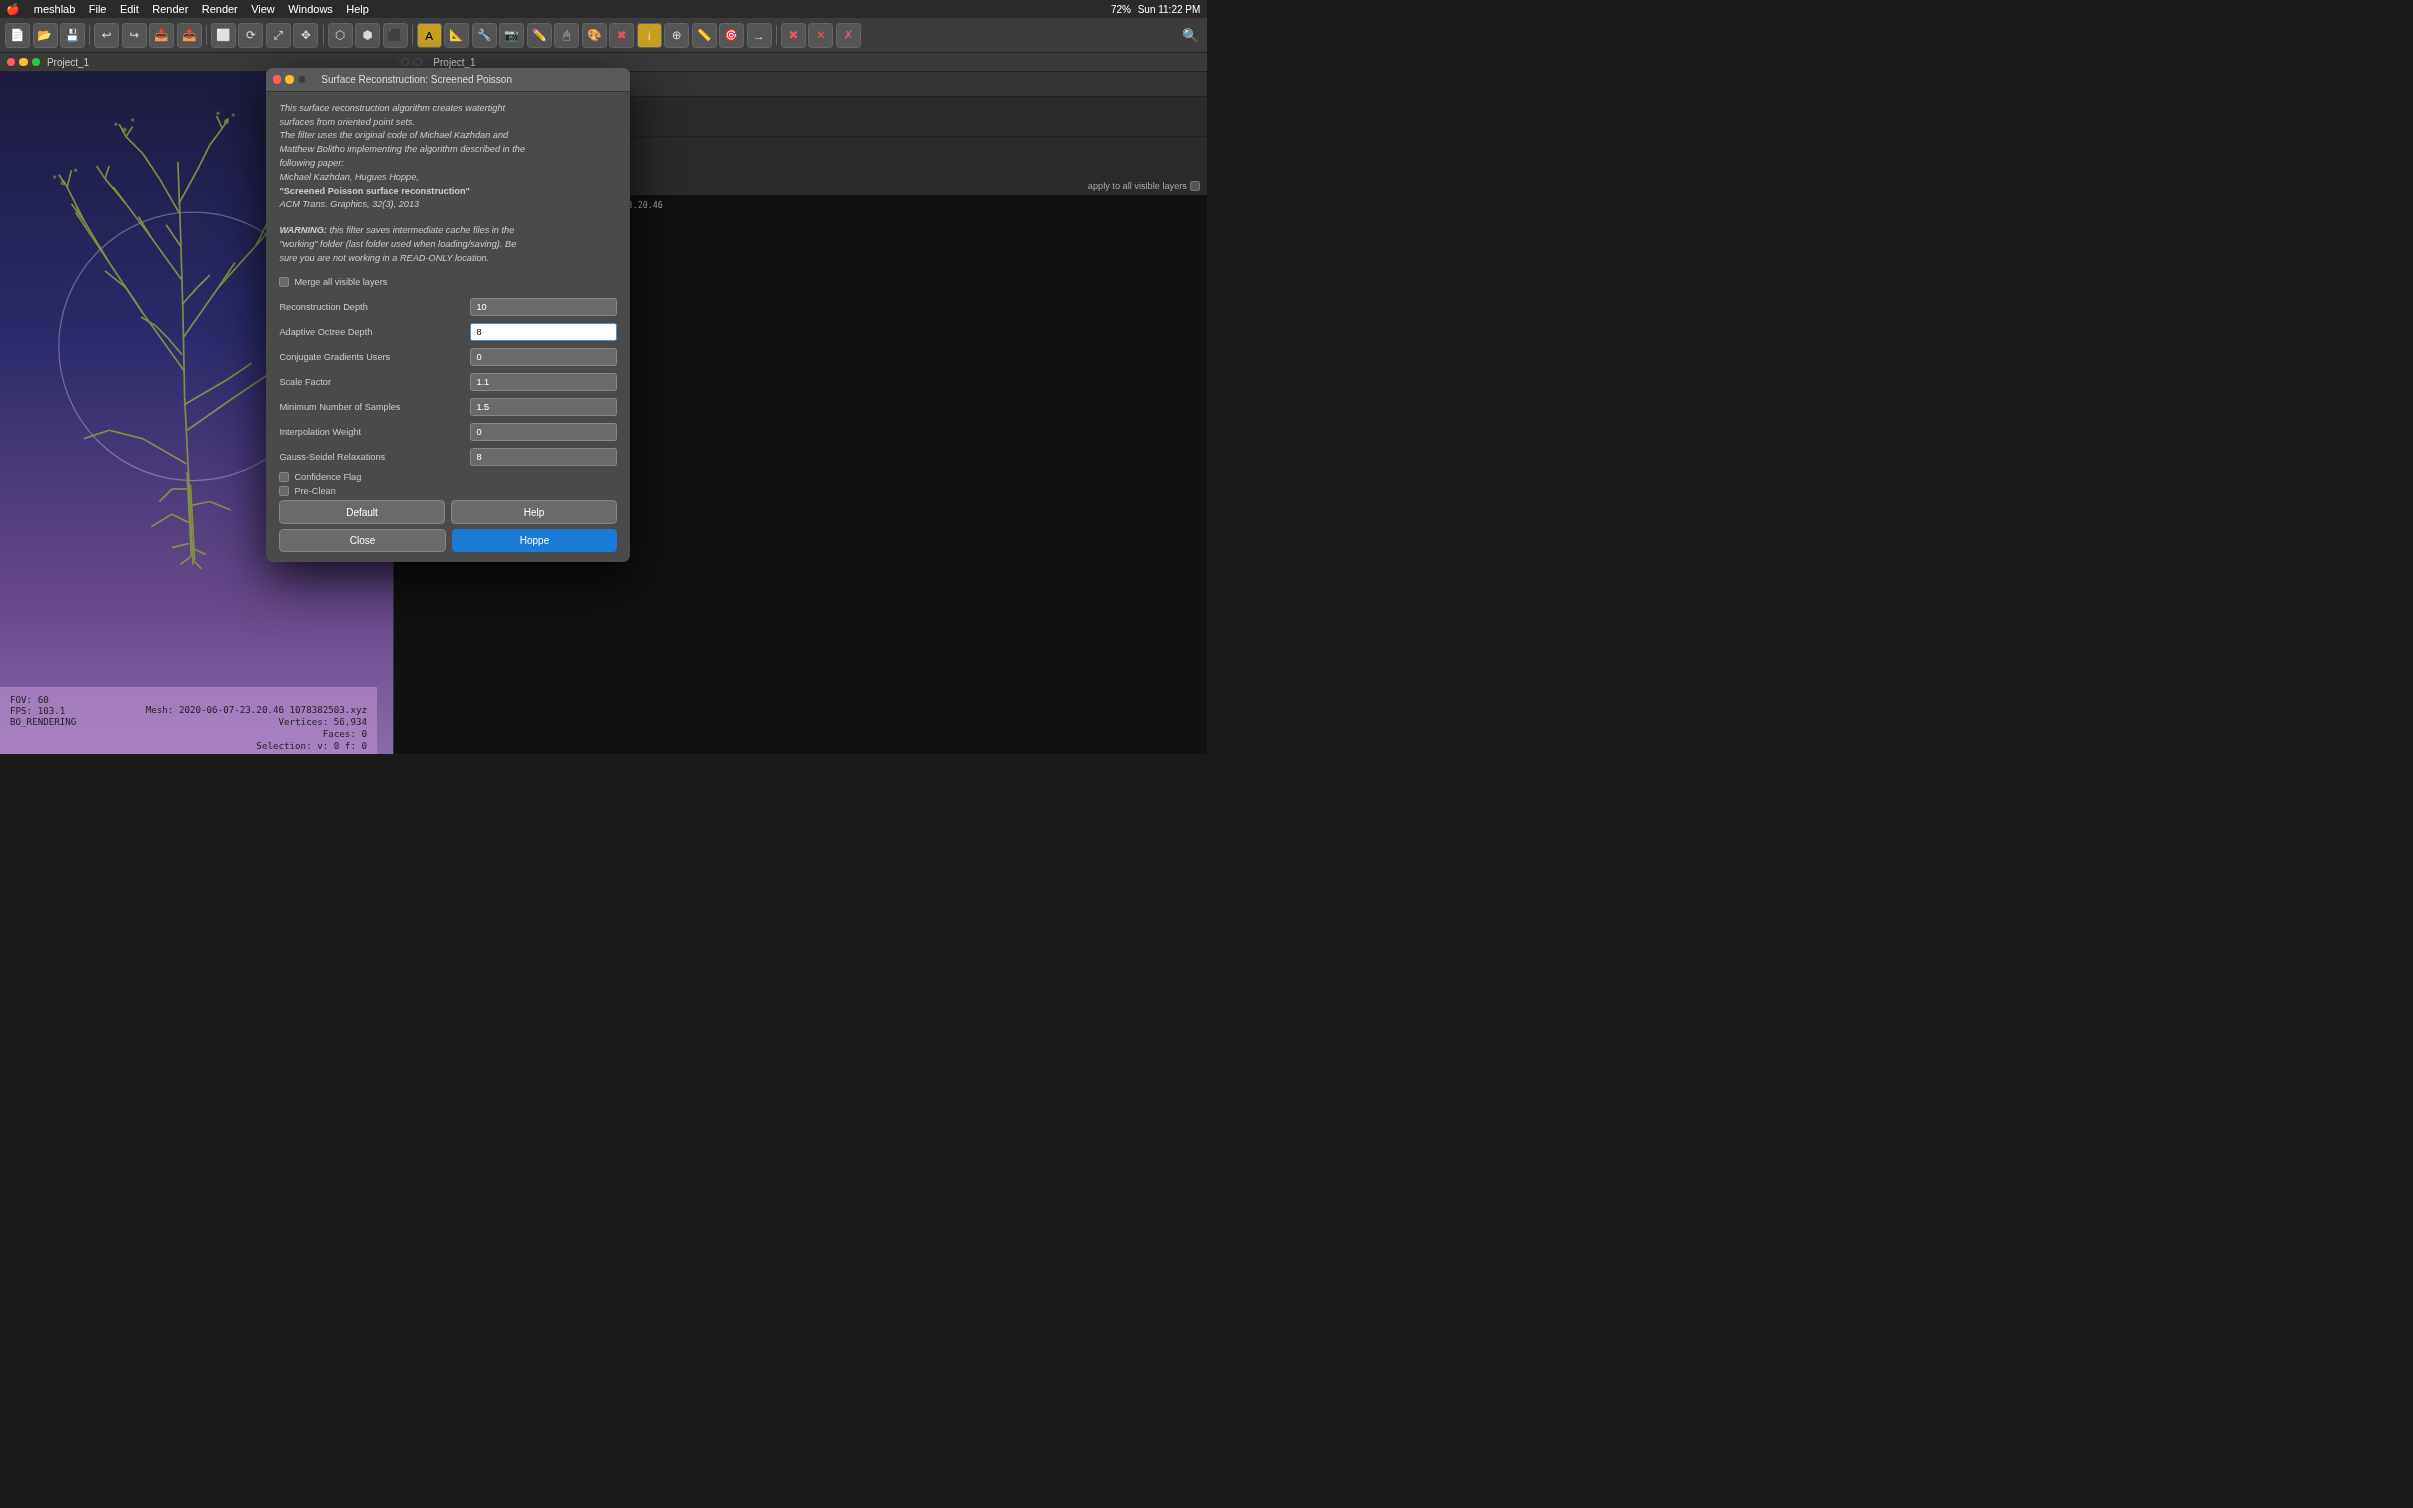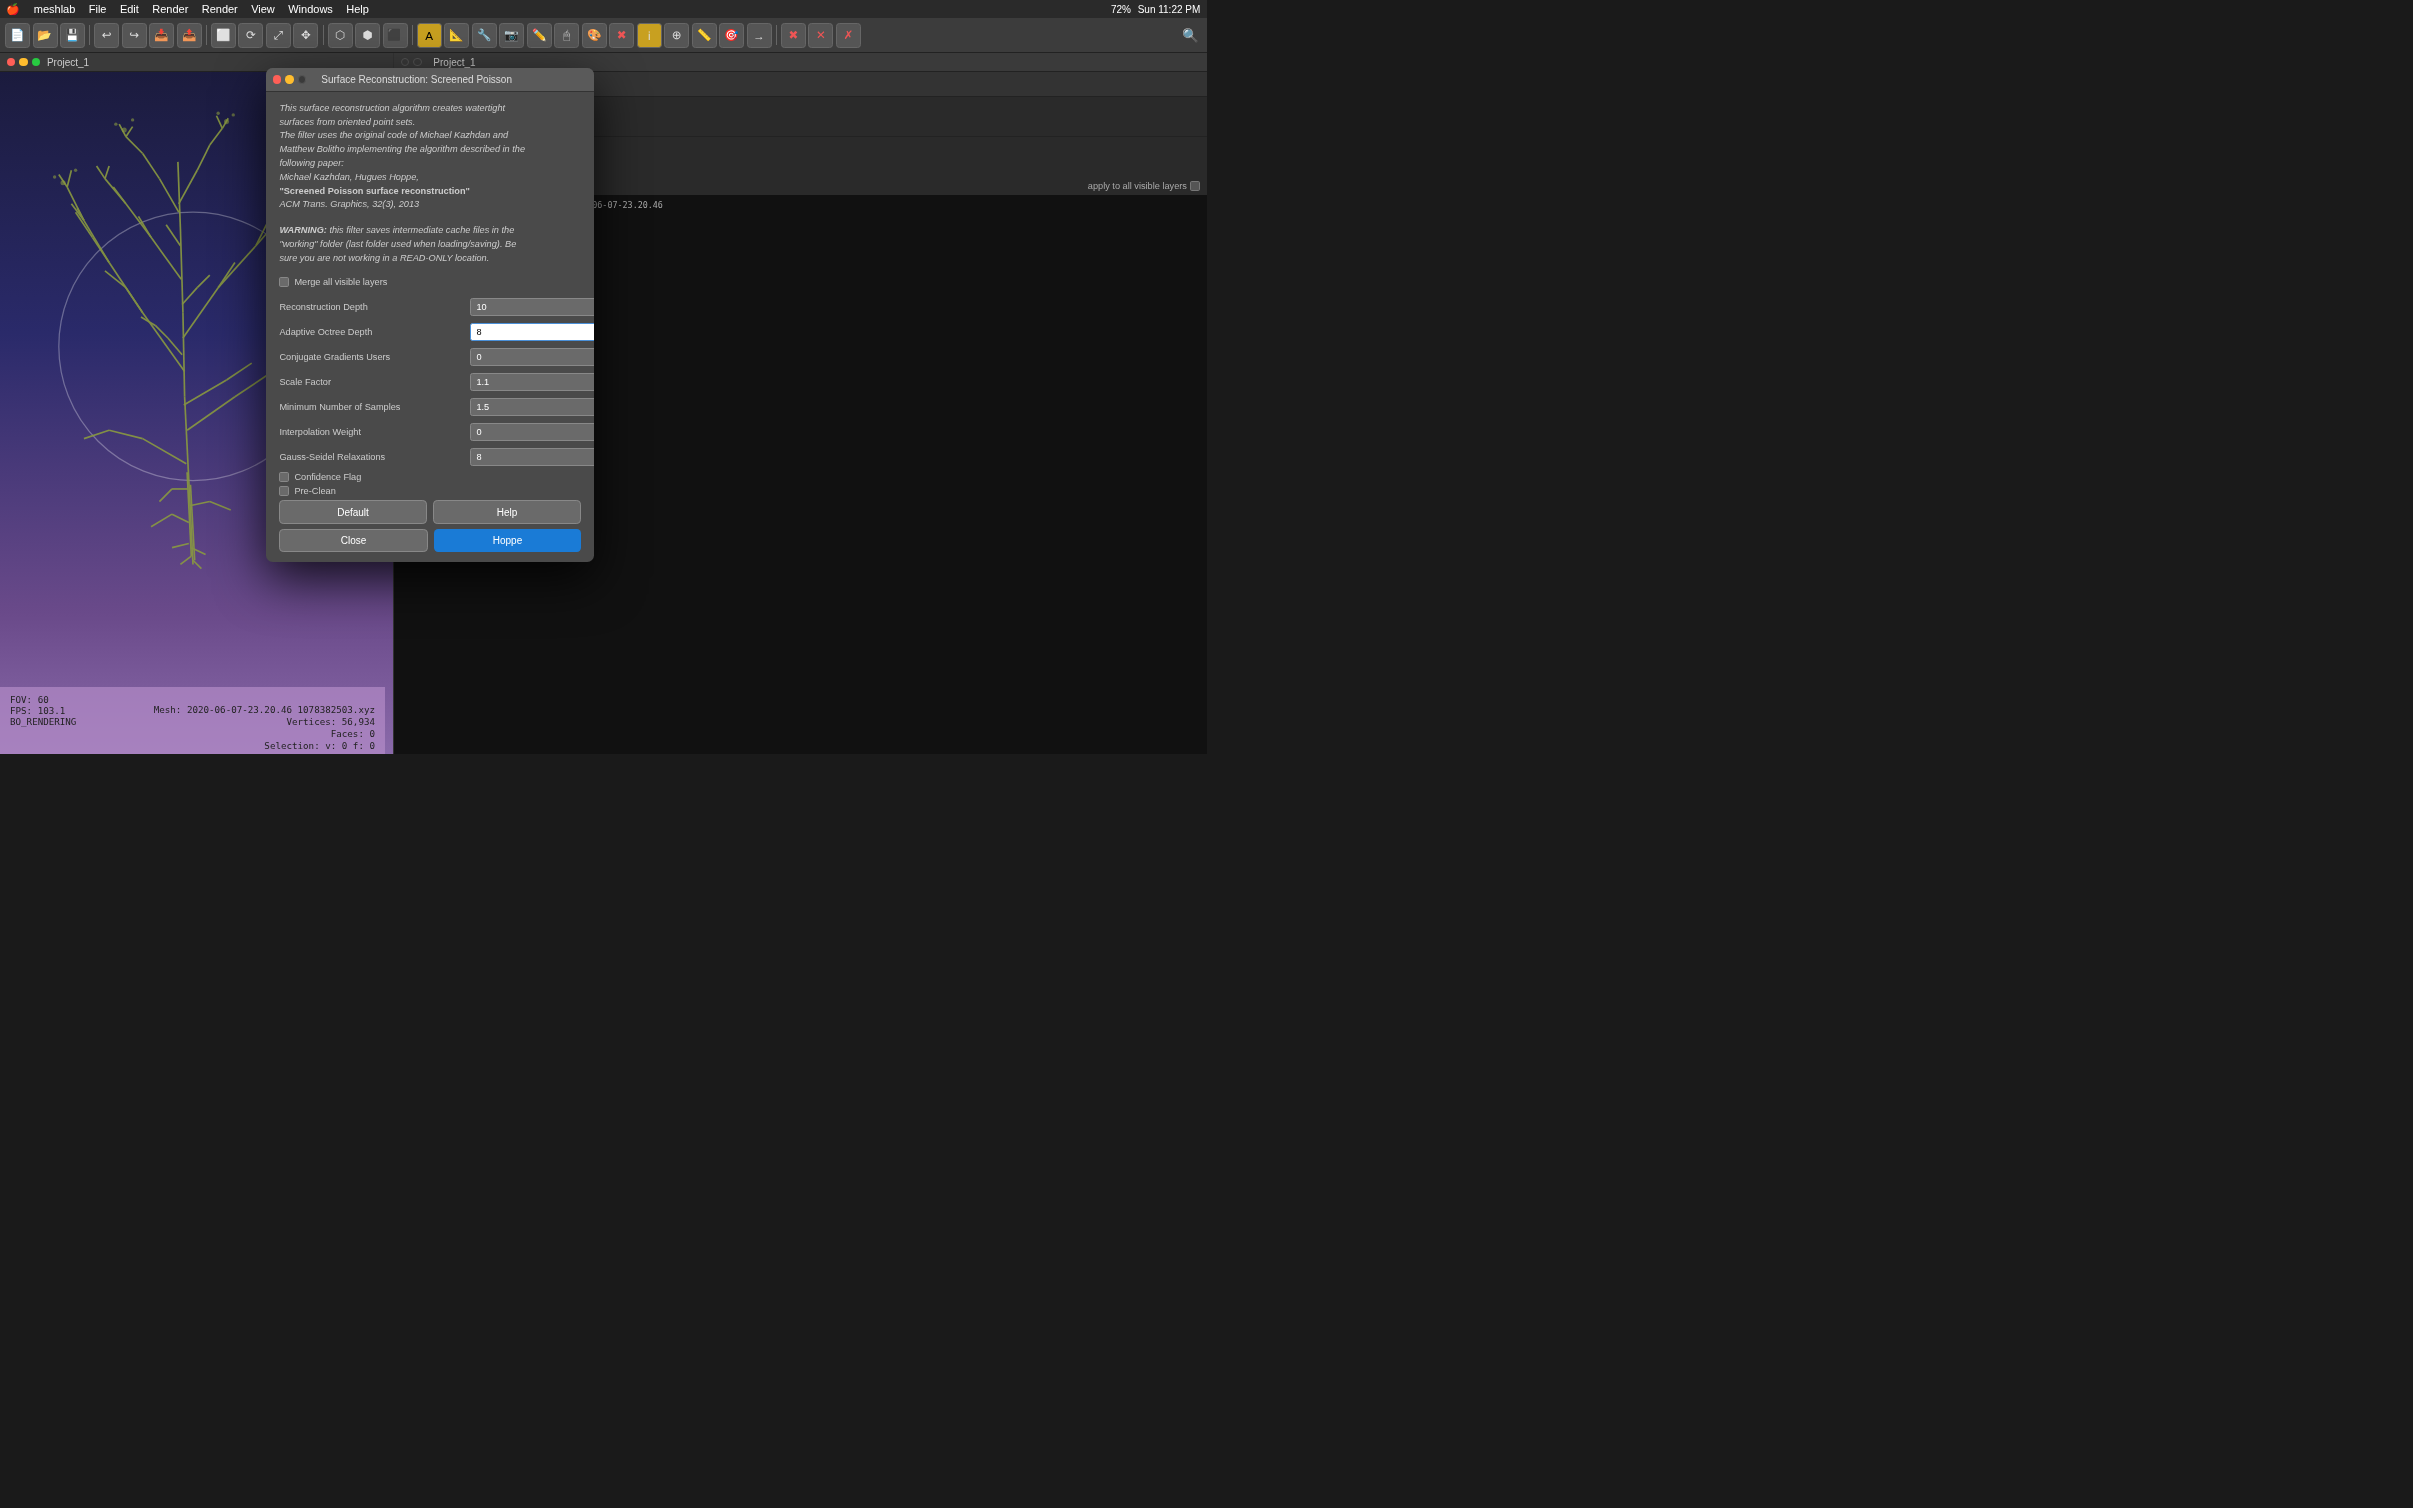--- a/index.html
+++ b/index.html
@@ -121,21 +121,21 @@
       left: 42px;
       width: 302px;
       height: 520px;
     }
 
     
     .viewport-info {
       position: absolute;
       bottom: 0;
       left: 0;
-      right: 8px;
+      right: 16px;
       height: 67px;
       background: rgba(180, 140, 200, 0.7);
       padding: 6.7px 10px;
       font-size: 9.2px;
       color: #222;
       font-family: monospace;
     }
 
     
     .dialog-overlay {
@@ -145,21 +145,21 @@
       right: 0;
       bottom: 0;
       pointer-events: none;
     }
 
     
     .dialog {
       position: absolute;
       top: 15px;
       left: 266px;
-      width: 328px;
+      width: 364px;
       background: #4a4a4a;
       border-radius: 6.7px;
       box-shadow: 0 17px 50px rgba(0,0,0,0.8);
       pointer-events: all;
       overflow: hidden;
     }
     .dialog-titlebar {
       height: 23.5px;
       background: #5a5a5a;
       display: flex;

